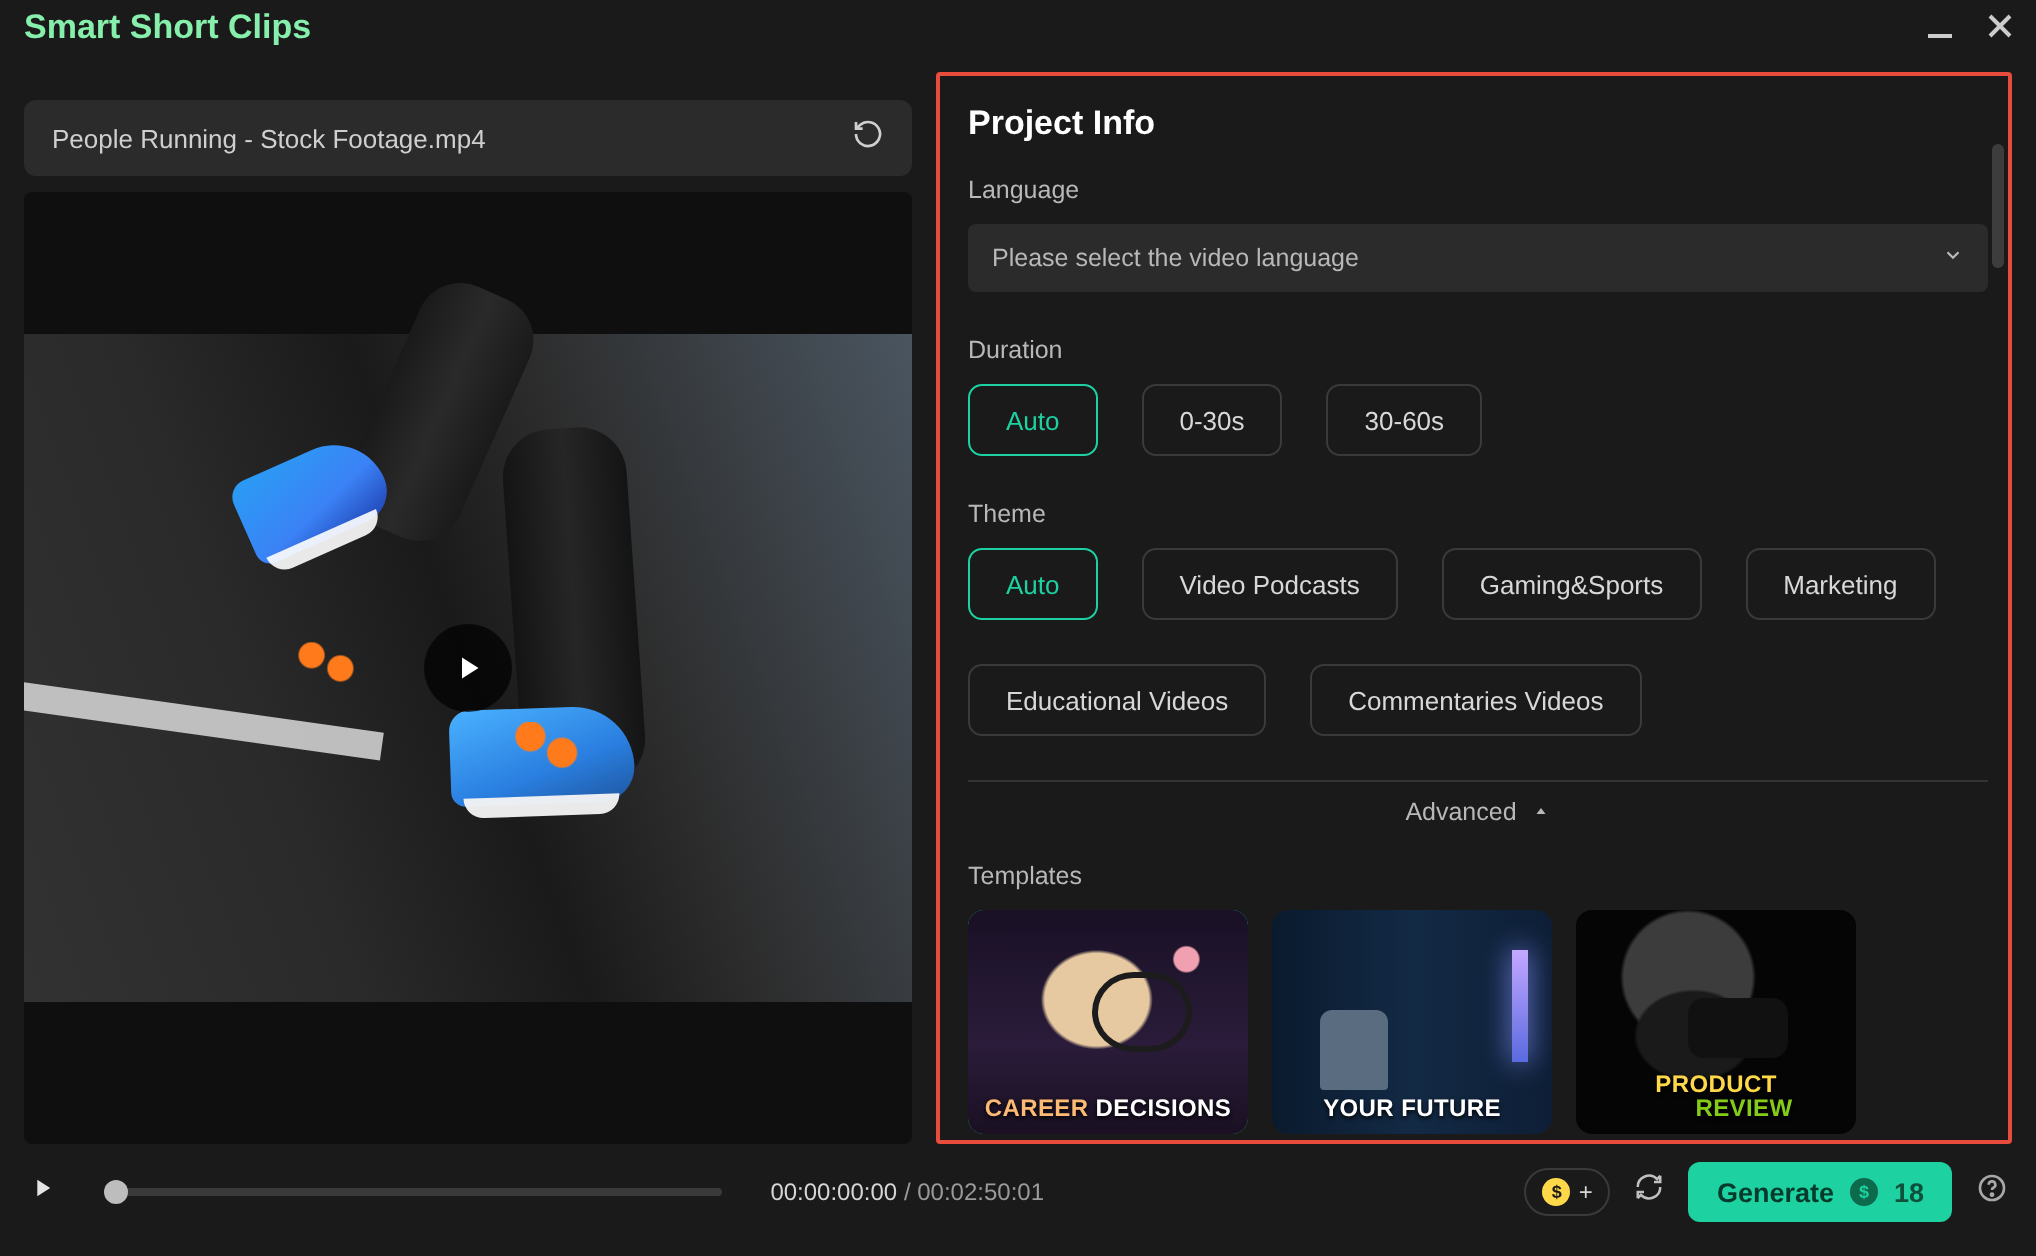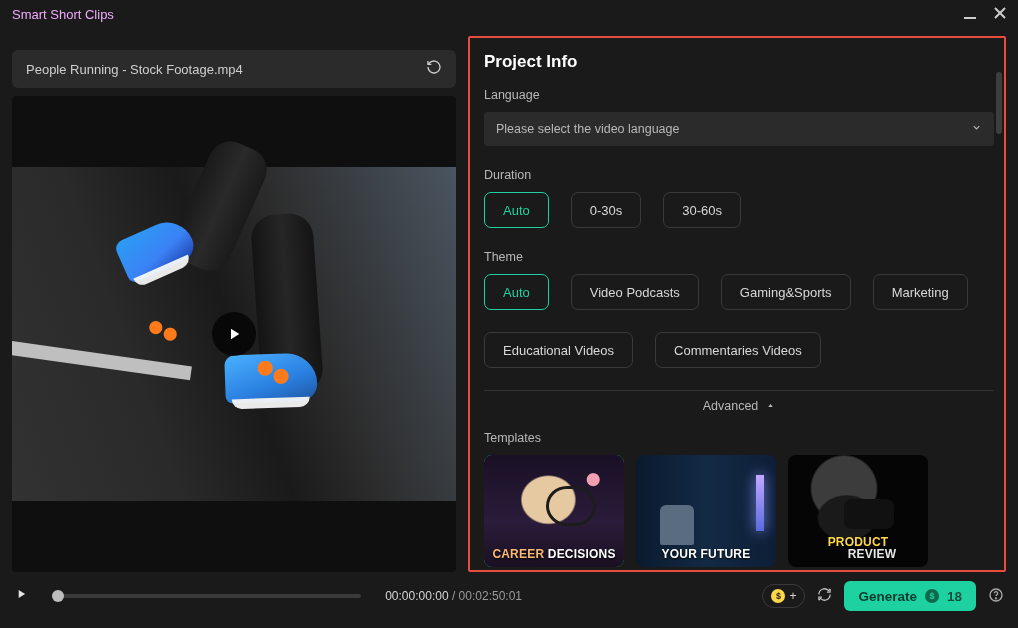--- a/index.html
+++ b/index.html
@@ -11,21 +11,21 @@
       overflow: hidden;
       position: relative;
     }
     .titlebar {
       height: 28px;
       display: flex;
       align-items: center;
       padding: 0 12px;
       background: #1a1a1a;
     }
-    .titlebar-title { font-size: 13px; font-weight: 400; color: #f0abfc; }
+    .titlebar-title { font-size: 17px; font-weight: 700; color: #86efac; }
     .titlebar-controls { margin-left: auto; display: flex; gap: 18px; align-items: center; }
     .titlebar-controls span { cursor: pointer; color: #ccc; font-size: 14px; }
     .content {
       display: flex;
       height: 544px;
       padding: 8px 12px 0 12px;
       gap: 12px;
     }
     .left-pane { width: 444px; display: flex; flex-direction: column; margin-top: 14px; }
     .file-bar {
@@ -201,21 +201,21 @@
     .tpl-cap {
       position: absolute; left: 0; right: 0; bottom: 6px;
       text-align: center;
       font-size: 12px; font-weight: 800;
       letter-spacing: .2px;
       line-height: 1.05;
       text-shadow: 0 1px 2px #000;
     }
     .tpl1-cap span:first-child{color:#fdba74;} .tpl1-cap span:last-child{color:#fff;}
     .tpl2-cap{color:#fff;}
-    .tpl3-cap span:first-child{color:#ffd84a;} .tpl3-cap span:last-child{color:#e5e5e5;padding-left:28px;}
+    .tpl3-cap span:first-child{color:#ffd84a;} .tpl3-cap span:last-child{color:#84cc16;padding-left:28px;}
     .footer {
       height: 48px;
       display: flex; align-items: center;
       padding: 0 14px;
     }
     .transport {
       display: flex; align-items: center; gap: 24px;
       width: 508px;
     }
     .transport .seek {

